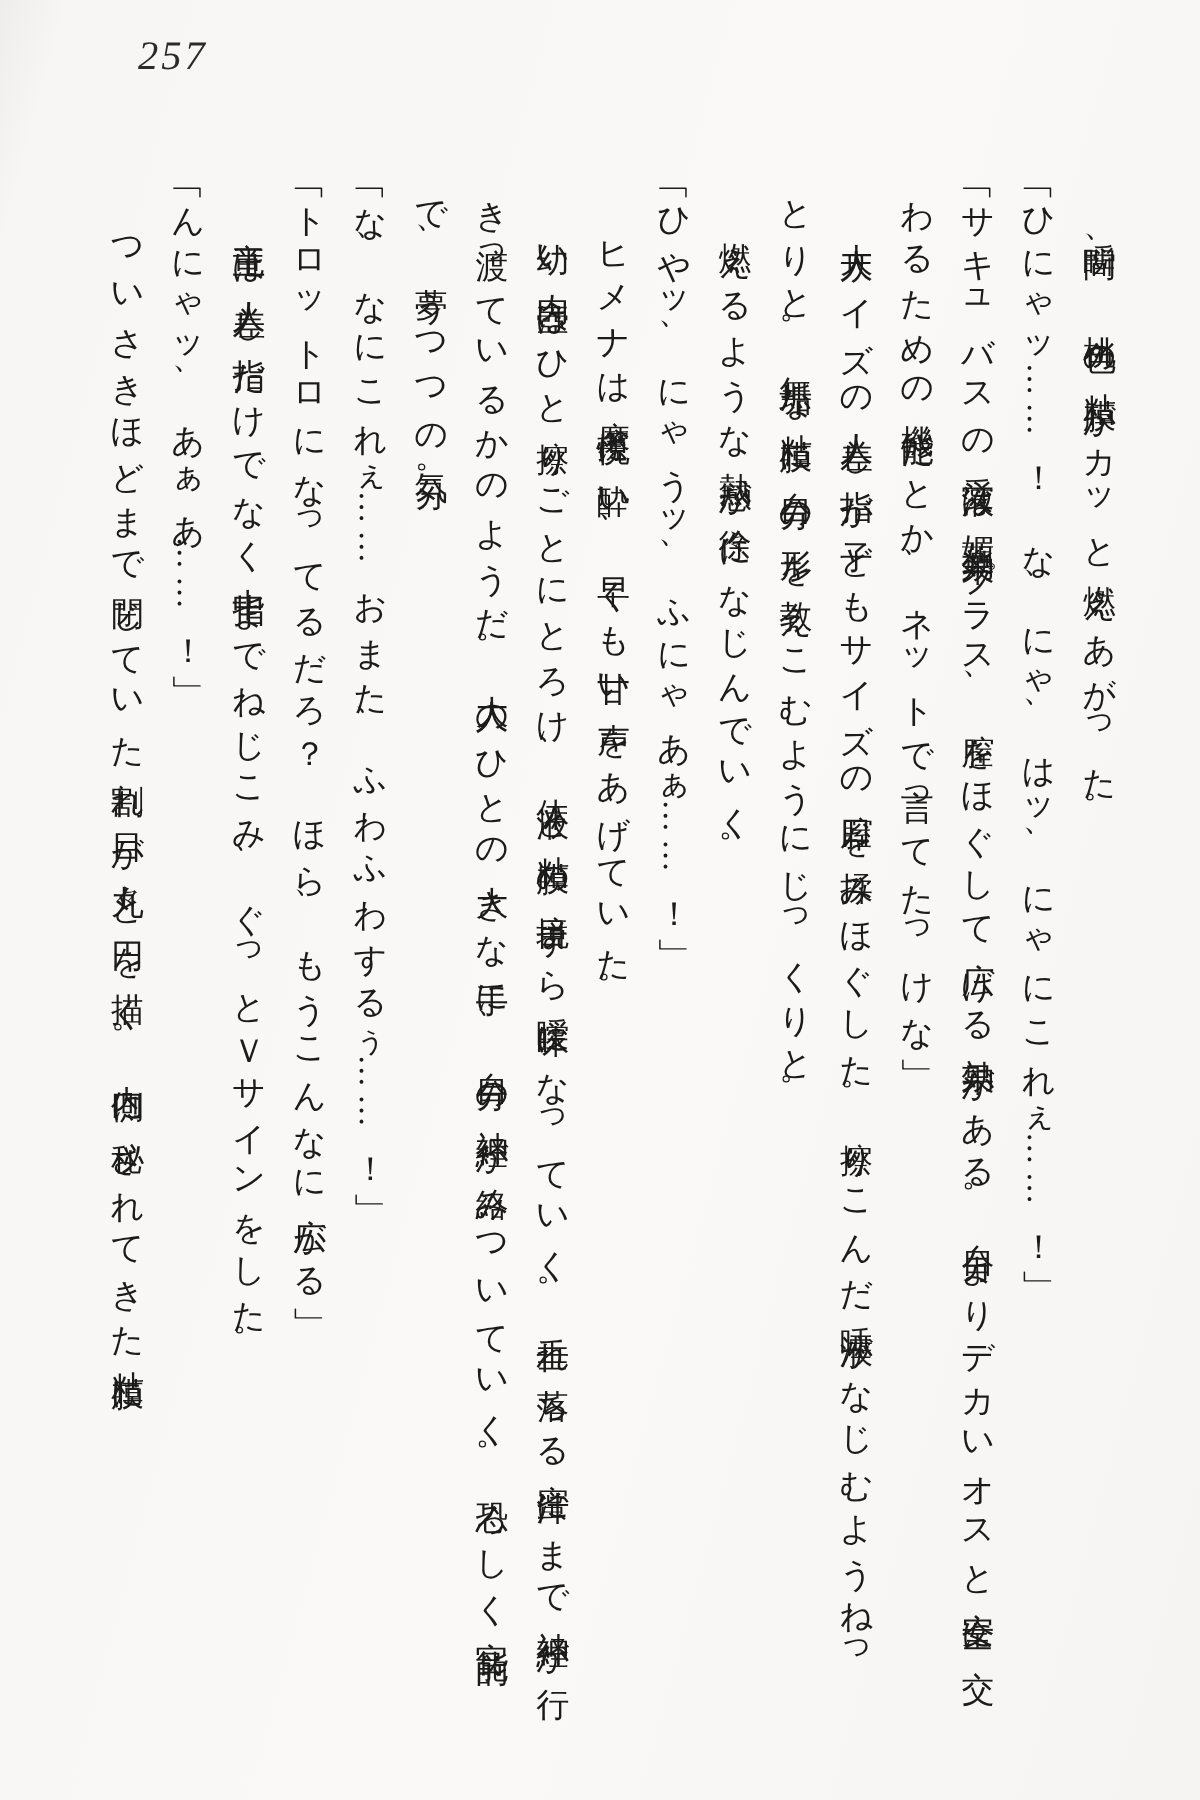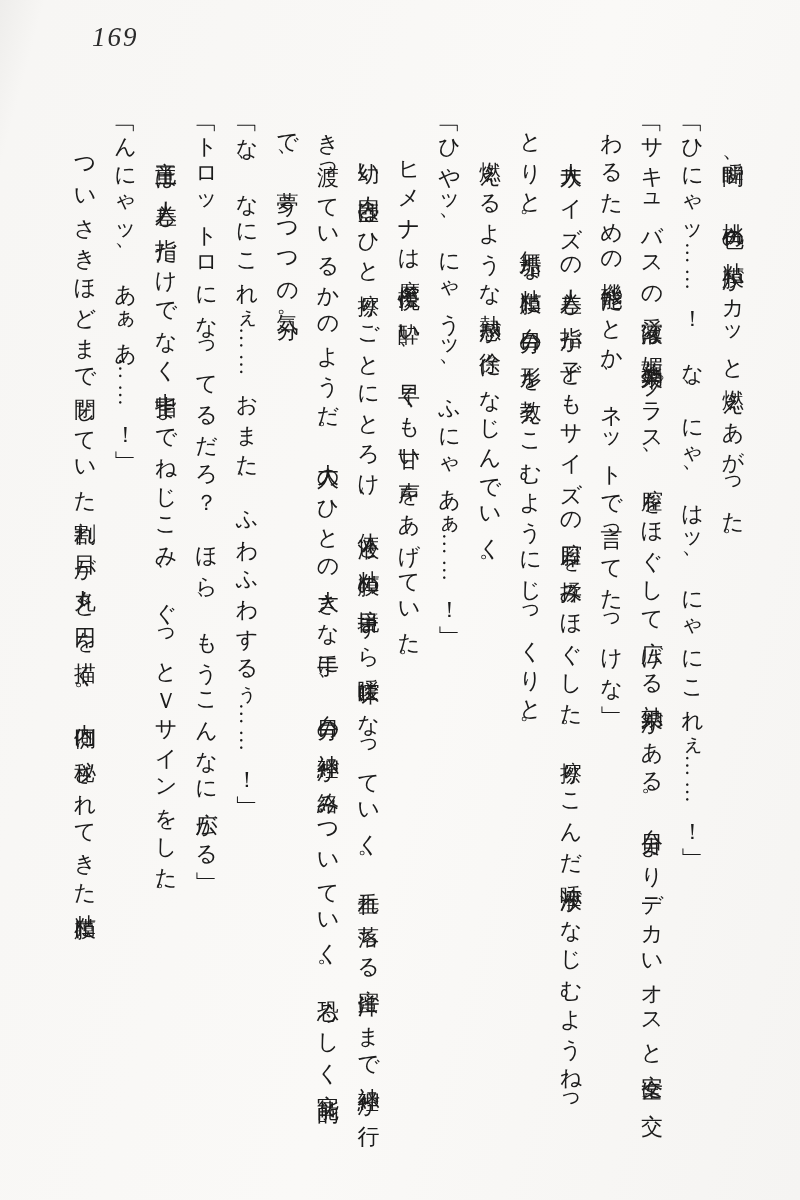--- a/index.html
+++ b/index.html
@@ -44,21 +44,21 @@
   }
   .text-block p {
     margin: 0;
     padding: 0;
   }
 </style>
 </head>
 <body>
 
 <div class="page">
-  <div class="page-number">169</div>
+  <div class="page-number">257</div>
 
   <div class="text-block">
     <p>　瞬間、　桃色の粘膜がカッと燃えあがった。</p>
     <p>「ひにゃッ……！　な、にゃ、はッ、にゃにこれぇ……！」</p>
     <p>「サキュバスの愛液は媚薬効果プラス、膣をほぐして広げる効果がある。自分よりデカいオスと安全に交わるための機能だとか、ネットで言ってたっけな」</p>
     <p>　大人サイズの人差し指が子どもサイズの膣口を揉みほぐした。擦りこんだ唾液がなじむようねっとりと。無垢な粘膜に自分の形を教えこむようにじっくりと。</p>
     <p>　燃えるような熱感が徐々になじんでいく。</p>
     <p>「ひやッ、にゃうッ、ふにゃあぁ……！」</p>
     <p>　ヒメナは摩擦悦に酔い、早くも甘い声をあげていた。</p>
     <p>　幼い肉壺はひと擦りごとにとろけ、体液と粘膜の境目すら曖昧になっていく。垂れ落ちる蜜汁にまで神経が行き渡っているかのようだ。大人のひとの大きな手に、自分の神経が絡みついていく。恐ろしく官能的で、夢うつつの気分。</p>

